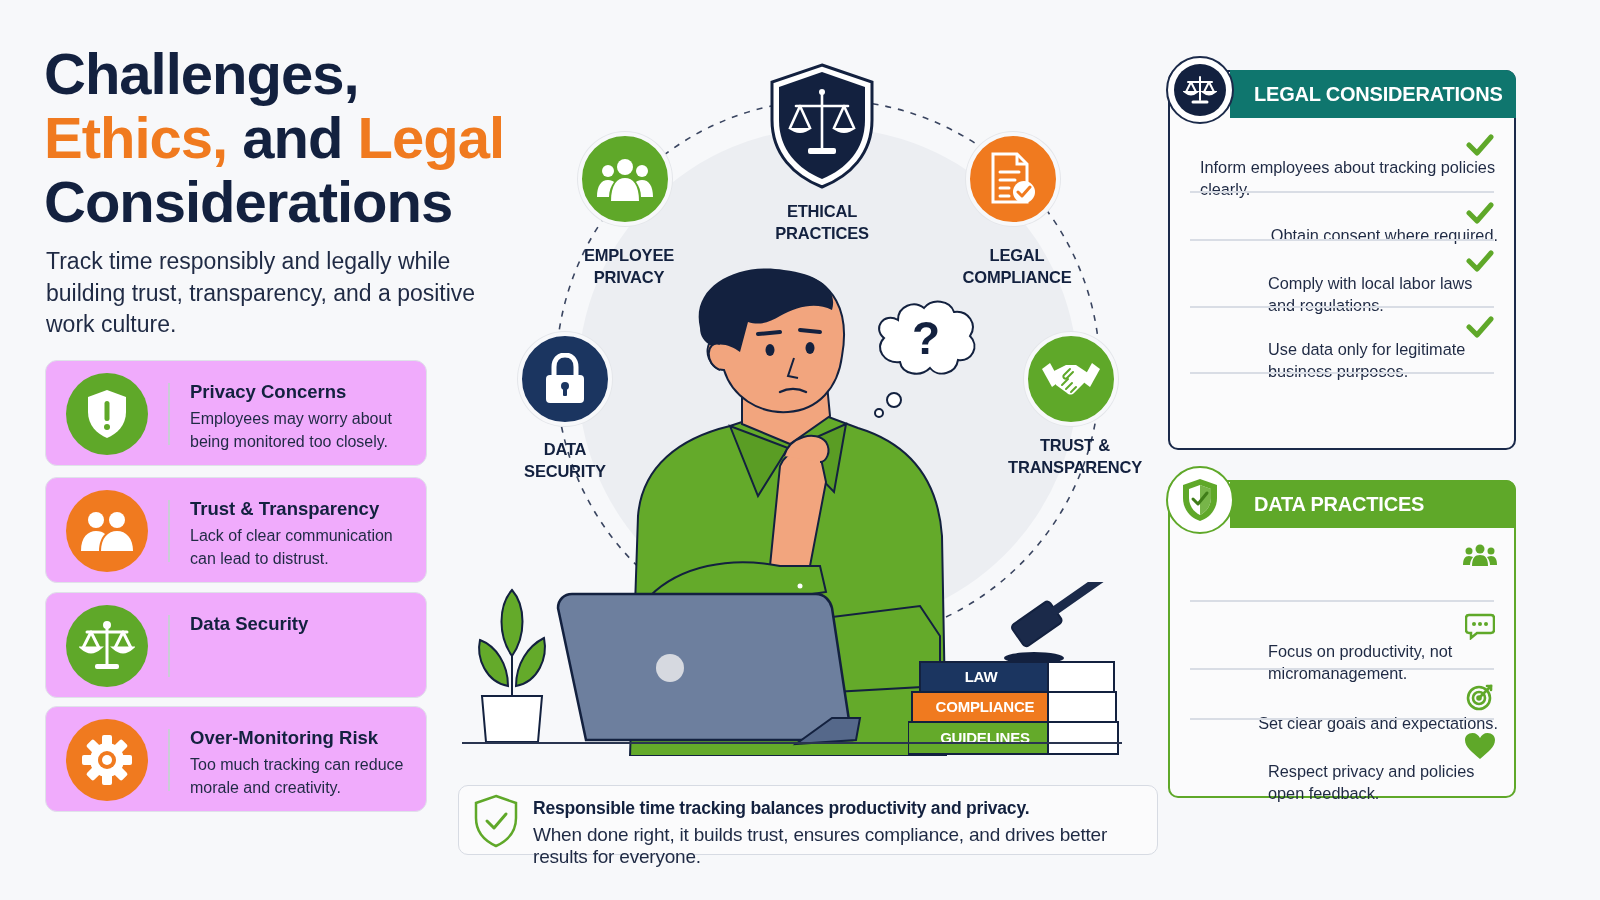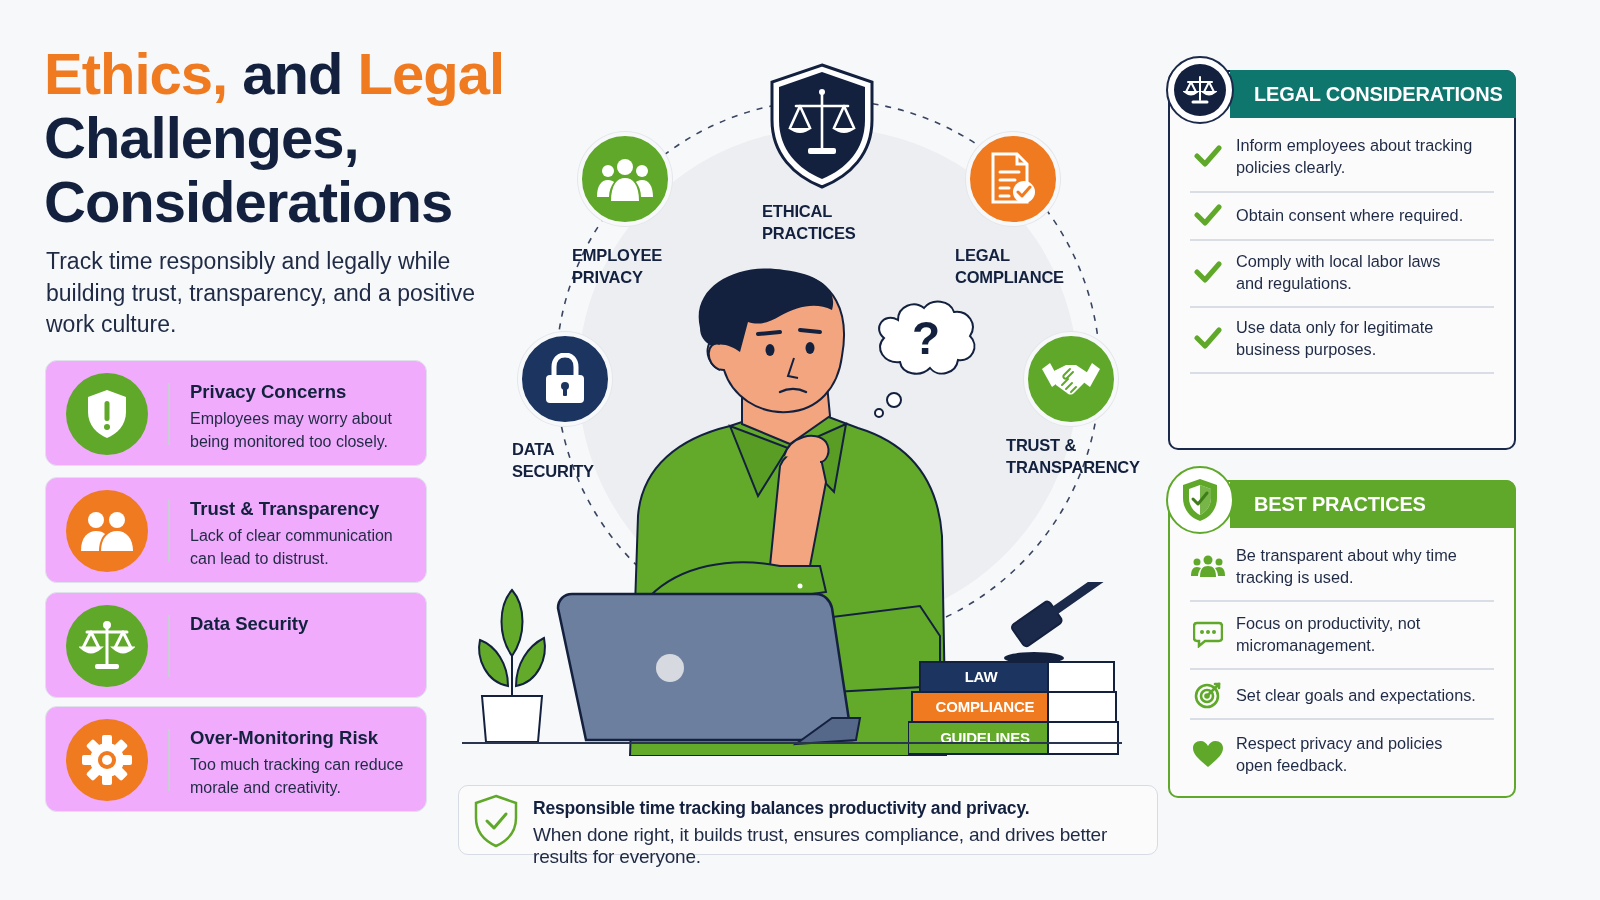--- a/index.html
+++ b/index.html
@@ -18,21 +18,21 @@
   .challenge .ch-desc { position: absolute; left: 144px; top: 46px; width: 230px; font-size: 16px; line-height: 23px; color: #1f2a44; }
   .green { background: #5fa829; }
   .orange { background: #f07a1f; }
   .navy { background: #1b3560; }
 
   
   .center-bg { position: absolute; left: 578px; top: 128px; width: 500px; height: 500px; border-radius: 50%; background: #eceef2; }
   .dash-ring { position: absolute; left: 548px; top: 92px; width: 560px; height: 560px; }
   .node { position: absolute; text-align: center; }
   .node .circ { width: 94px; height: 94px; border-radius: 50%; border: 4px solid #f7f8fa; box-shadow: 0 0 0 1px #e4e6ea; display: flex; align-items: center; justify-content: center; margin: 0 auto; }
-  .node-label { position: absolute; font-size: 16.5px; font-weight: 700; color: #13213f; line-height: 22px; letter-spacing: -0.2px; }
+  .node-label { position: absolute; font-size: 16.5px; font-weight: 700; color: #13213f; text-align: center; line-height: 22px; letter-spacing: -0.2px; }
 
   .shield-top { position: absolute; left: 766px; top: 62px; width: 112px; height: 128px; }
 
   .person { position: absolute; left: 620px; top: 266px; width: 340px; height: 490px; }
   .thought { position: absolute; left: 868px; top: 296px; width: 114px; height: 122px; }
 
   .desk-line { position: absolute; left: 462px; top: 742px; width: 660px; height: 2px; background: #2a3550; }
   .plant { position: absolute; left: 472px; top: 586px; width: 80px; height: 160px; }
   .laptop { position: absolute; left: 556px; top: 590px; width: 306px; height: 158px; }
   .books { position: absolute; left: 908px; top: 582px; width: 240px; height: 180px; }
@@ -47,31 +47,31 @@
   .panel { position: absolute; left: 1168px; width: 348px; background: #fbfbfc; border-radius: 10px; }
   .panel.legal { top: 70px; height: 380px; border: 2px solid #1b2a4a; }
   .panel.best { top: 480px; height: 318px; border: 2px solid #5fa829; }
   .panel-header { position: absolute; left: 60px; right: -2px; top: -2px; height: 48px; border-radius: 0 10px 0 0; display: flex; align-items: center; padding-left: 24px; font-size: 20px; font-weight: 700; color: #ffffff; letter-spacing: -0.2px; }
   .legal .panel-header { background: #0f766e; }
   .best .panel-header { background: #5fa829; }
   .panel-badge { position: absolute; left: -4px; top: -16px; width: 68px; height: 68px; border-radius: 50%; background: #ffffff; border: 2px solid #1b2a4a; display: flex; align-items: center; justify-content: center; }
   .best .panel-badge { border-color: #5fa829; }
   .panel-badge .inner { width: 52px; height: 52px; border-radius: 50%; display: flex; align-items: center; justify-content: center; }
 
-  .p-item { position: absolute; left: 20px; right: 16px; display: flex; align-items: center; }
+  .p-item { position: absolute; left: 20px; right: 16px; display: flex; align-items: flex-end; flex-direction: column; }
   .p-item .p-icon { width: 36px; flex: none; display: flex; justify-content: center; }
   .p-item .p-text { margin-left: 10px; font-size: 16.3px; line-height: 22px; color: #1f2a44; }
   .p-sep { position: absolute; left: 20px; right: 20px; height: 1.5px; background: #d9dde5; }
 </style>
 </head>
 <body>
 
 <div class="title">
+  <div>Challenges,</div>
   <div><span class="accent">Ethics,</span><span style="white-space:pre"> and </span><span class="accent">Legal</span></div>
-  <div>Challenges,</div>
   <div>Considerations</div>
 </div>
 <div class="subtitle">Track time responsibly and legally while building trust, transparency, and a positive work culture.</div>
 
 <div class="challenge" style="top:360px">
   <div class="icon-circle green">
     <svg width="46" height="52" viewBox="0 0 46 52">
         <path d="M23 2 L42 9 V24 C42 37 33 46 23 50 C13 46 4 37 4 24 V9 Z" fill="#fff"></path>
         <rect x="20.5" y="13" width="5" height="20" rx="2.5" fill="#5fa829"></rect>
         <circle cx="23" cy="39" r="3" fill="#5fa829"></circle>
@@ -355,21 +355,21 @@
           <path d="M3 11 L11 19 L25 3" fill="none" stroke="#5fa829" stroke-width="5" stroke-linecap="round" stroke-linejoin="round"></path>
         </svg>
       </span>
     <span class="p-text" style="width:230px">Use data only for legitimate business purposes.</span>
   </div>
   <div class="p-sep" style="top:300px;"></div>
 
 </div>
 
 <div class="panel best">
-  <div class="panel-header">BEST PRACTICES</div>
+  <div class="panel-header">DATA PRACTICES</div>
   <div class="panel-badge">
     <div class="inner" style="background:#ffffff">
       <svg width="40" height="46" viewBox="0 0 40 46">
           <path d="M20 2 L37 8 V21 C37 33 29 41 20 44 C11 41 3 33 3 21 V8 Z" fill="#5fa829"></path>
           <path d="M20 8 L31 12 V21 C31 29 26 35 20 38 C14 35 9 29 9 21 V12 Z" fill="#ffffff"></path>
           <path d="M20 8 L31 12 V21 C31 29 26 35 20 38 Z" fill="#5fa829" opacity="0.85"></path>
           <path d="M13 22 L18 27 L27 16" fill="none" stroke="#3f7d18" stroke-width="3" stroke-linecap="round" stroke-linejoin="round"></path>
         </svg>
     </div>
   </div>
@@ -378,21 +378,20 @@
     <span class="p-icon">
         <svg width="34" height="22" viewBox="0 0 34 22">
           <circle cx="17" cy="5" r="4.5" fill="#5fa829"></circle>
           <circle cx="6" cy="7" r="3.5" fill="#5fa829"></circle>
           <circle cx="28" cy="7" r="3.5" fill="#5fa829"></circle>
           <path d="M9 22 C9 14 12 11 17 11 C22 11 25 14 25 22 Z" fill="#5fa829"></path>
           <path d="M0 21 C0 15 2 12 6 12 C8 12 9 13 10 13 C8 16 7 18 7 21 Z" fill="#5fa829"></path>
           <path d="M34 21 C34 15 32 12 28 12 C26 12 25 13 24 13 C26 16 27 18 27 21 Z" fill="#5fa829"></path>
         </svg>
       </span>
-    <span class="p-text" style="width:230px">Be transparent about why time tracking is used.</span>
   </div>
   <div class="p-sep" style="top:118px;"></div>
 
   <div class="p-item" style="top:130px;">
     <span class="p-icon">
         <svg width="30" height="28" viewBox="0 0 30 28">
           <path d="M4 3 H26 C28 3 29 4 29 6 V18 C29 20 28 21 26 21 H12 L6 26 V21 H4 C2 21 1 20 1 18 V6 C1 4 2 3 4 3 Z" fill="none" stroke="#5fa829" stroke-width="2.5"></path>
           <circle cx="9" cy="12" r="2" fill="#5fa829"></circle>
           <circle cx="15" cy="12" r="2" fill="#5fa829"></circle>
           <circle cx="21" cy="12" r="2" fill="#5fa829"></circle>

